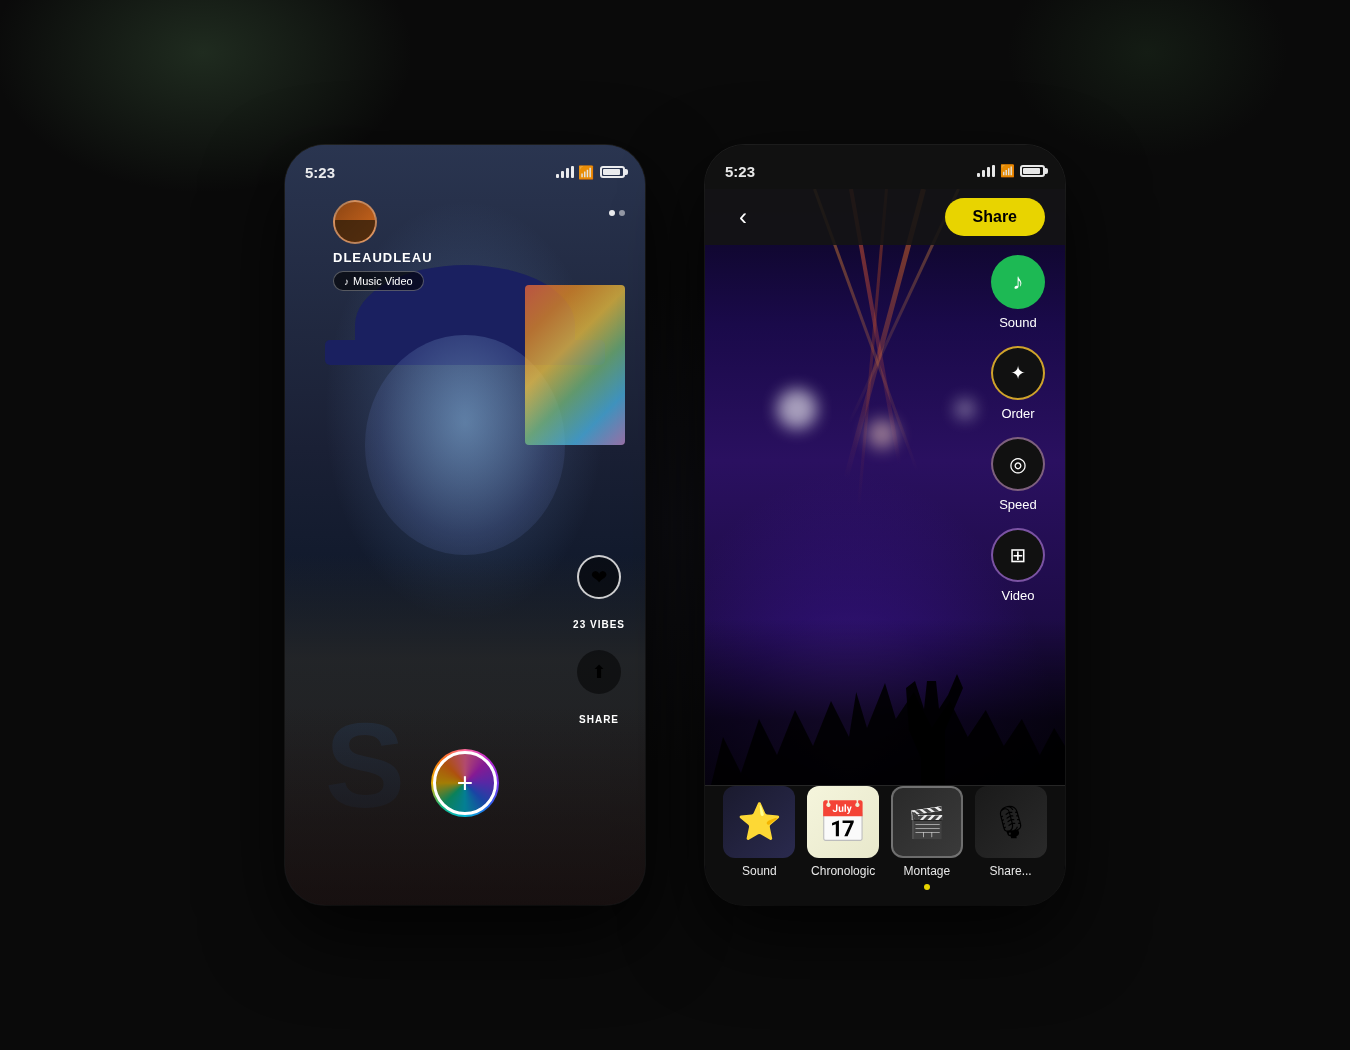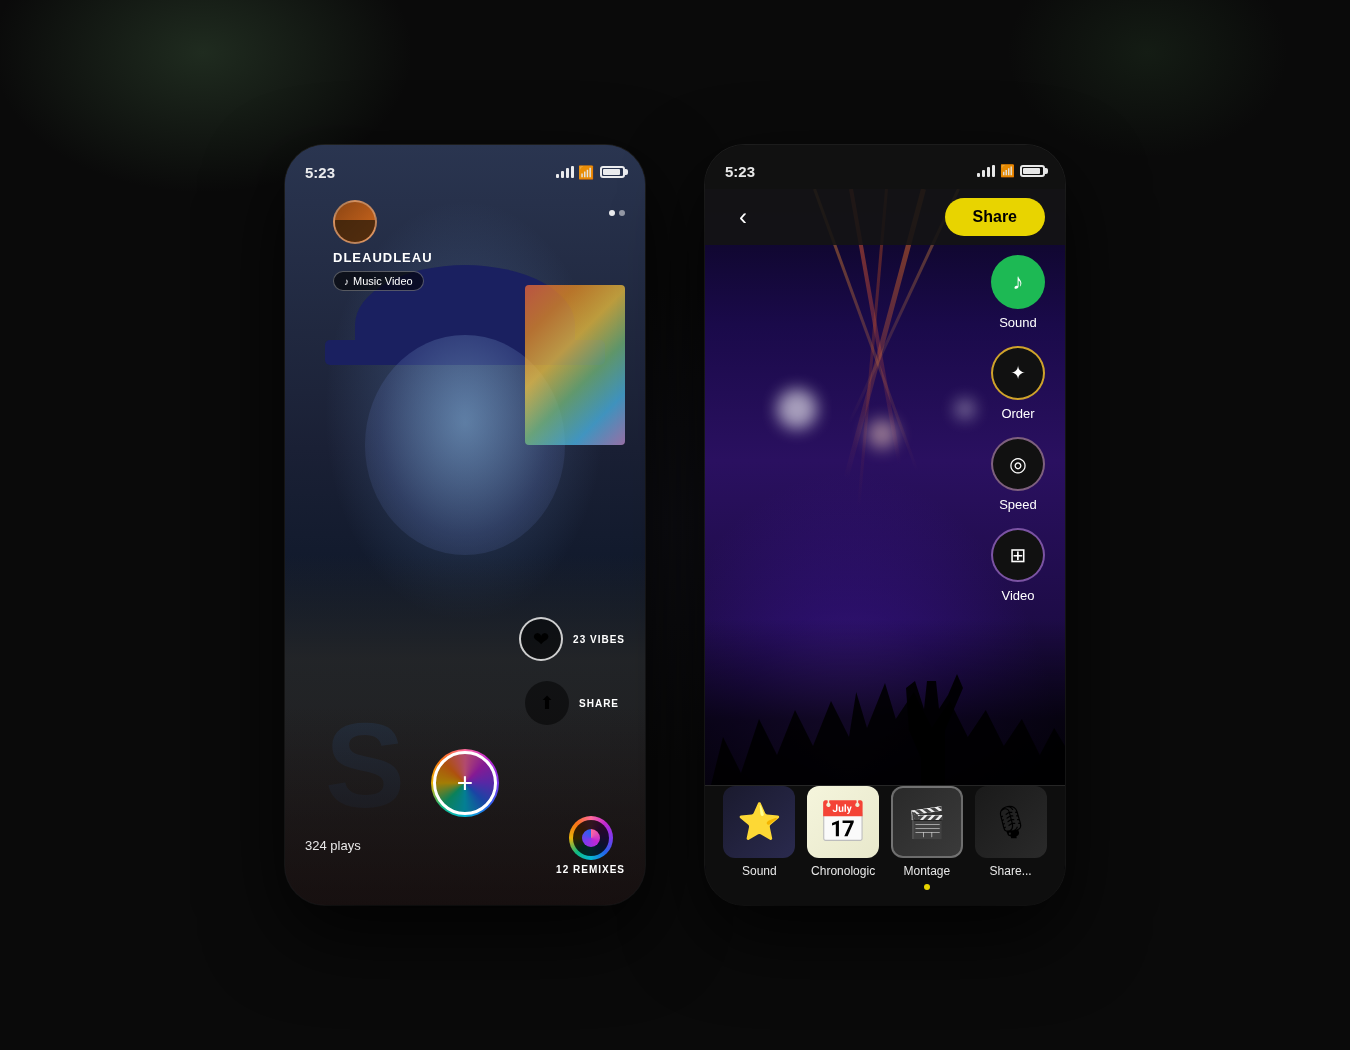--- a/index.html
+++ b/index.html
@@ -297,22 +297,23 @@
       bottom: 180px;
       display: flex;
       flex-direction: column;
       align-items: center;
       gap: 20px;
       z-index: 10;
     }
 
     .action-btn {
       display: flex;
-      align-items: center;
-      gap: 10px;
+      flex-direction: column;
+      align-items: center;
+      gap: 20px;
     }
 
     .action-icon {
       width: 44px;
       height: 44px;
       border-radius: 50%;
       background: rgba(0,0,0,0.5);
       display: flex;
       align-items: center;
       justify-content: center;
@@ -840,31 +841,20 @@
           <span class="action-label">SHARE</span>
         </div>
       </div>
 
       <div class="plus-btn">
         <div class="plus-inner">
           <span class="plus-symbol">+</span>
         </div>
       </div>
 
-      <div class="bottom-stats">
-        <span class="plays-count">324 plays</span>
-        <div class="remixes-btn">
-          <div class="rainbow-circle">
-            <div class="rainbow-inner">
-              <div class="rainbow-dot"></div>
-            </div>
-          </div>
-          <span class="action-label"><span>12</span> <span>REMIXES</span></span>
-        </div>
-      </div>
 
     </div>
   </div>
 
   <div class="phone phone-right">
     <div class="screen">
 
       <div class="concert-bg">
         <div class="light-rays">
           <div class="ray ray-1"></div>

